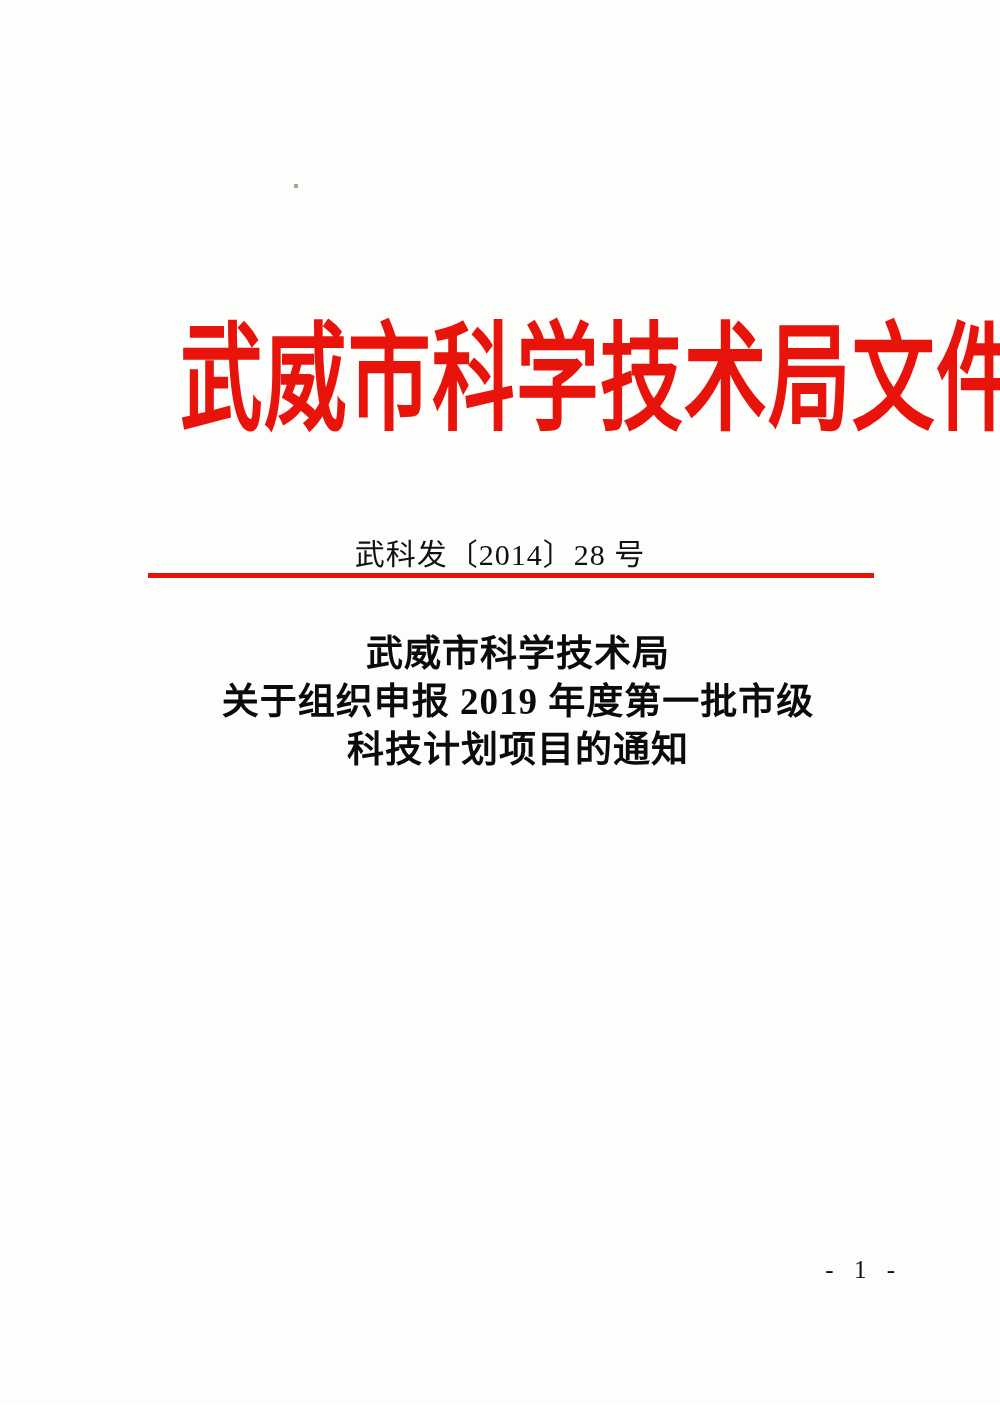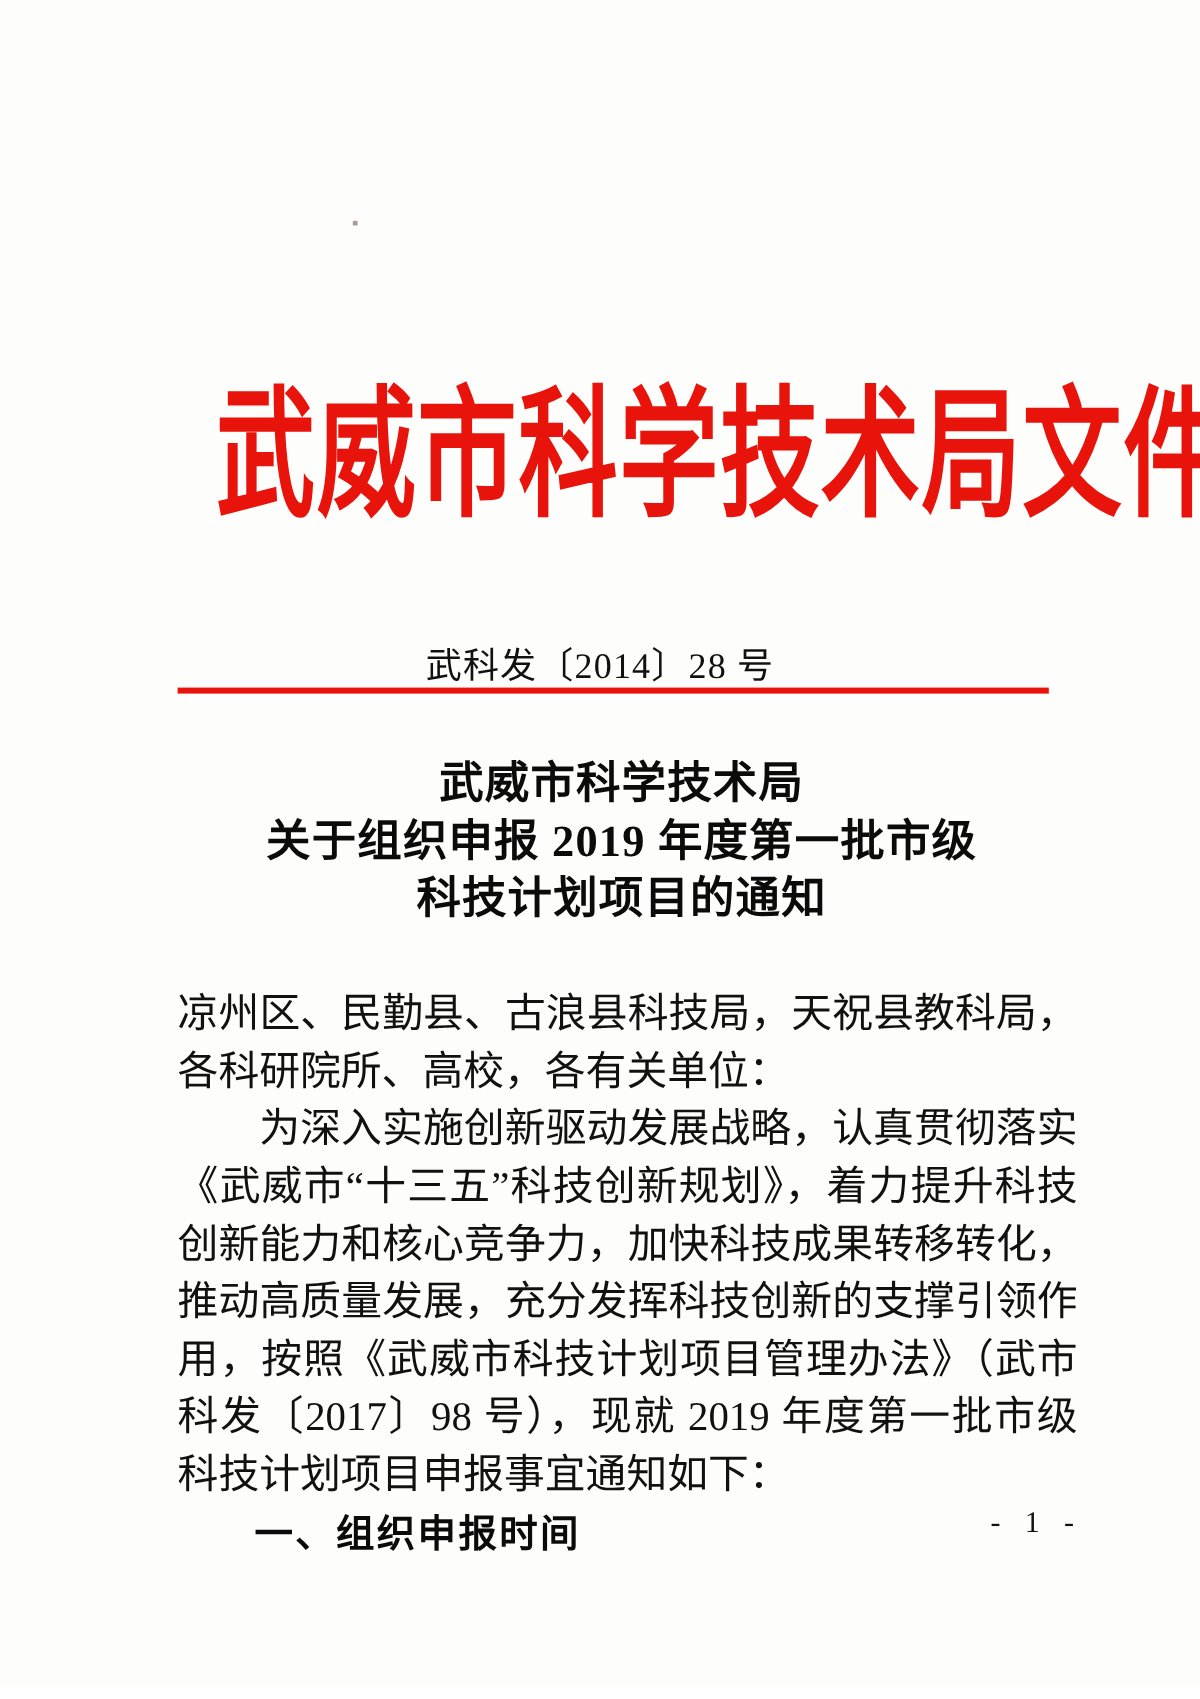--- a/index.html
+++ b/index.html
@@ -133,21 +133,16 @@
   <div class="doc-number">武科发〔2014〕28 号</div>
 
   <div class="red-rule"></div>
 
   <div class="notice-title">
     <div class="title-line">武威市科学技术局</div>
     <div class="title-line">关于组织申报 2019 年度第一批市级</div>
     <div class="title-line">科技计划项目的通知</div>
   </div>
 
-  <div class="body-block">
-    <p class="salutation">凉州区、民勤县、古浪县科技局，天祝县教科局，各科研院所、高校，各有关单位：</p>
-    <p class="para-indent">为深入实施创新驱动发展战略，认真贯彻落实《武威市“十三五”科技创新规划》，着力提升科技创新能力和核心竞争力，加快科技成果转移转化，推动高质量发展，充分发挥科技创新的支撑引领作用，按照《武威市科技计划项目管理办法》（武市科发〔2017〕98 号），现就 2019 年度第一批市级科技计划项目申报事宜通知如下：</p>
-    <p class="section-heading">一、组织申报时间</p>
-  </div>
 
   <div class="page-number">- 1 -</div>
 
 </div>
 
 </body></html>

